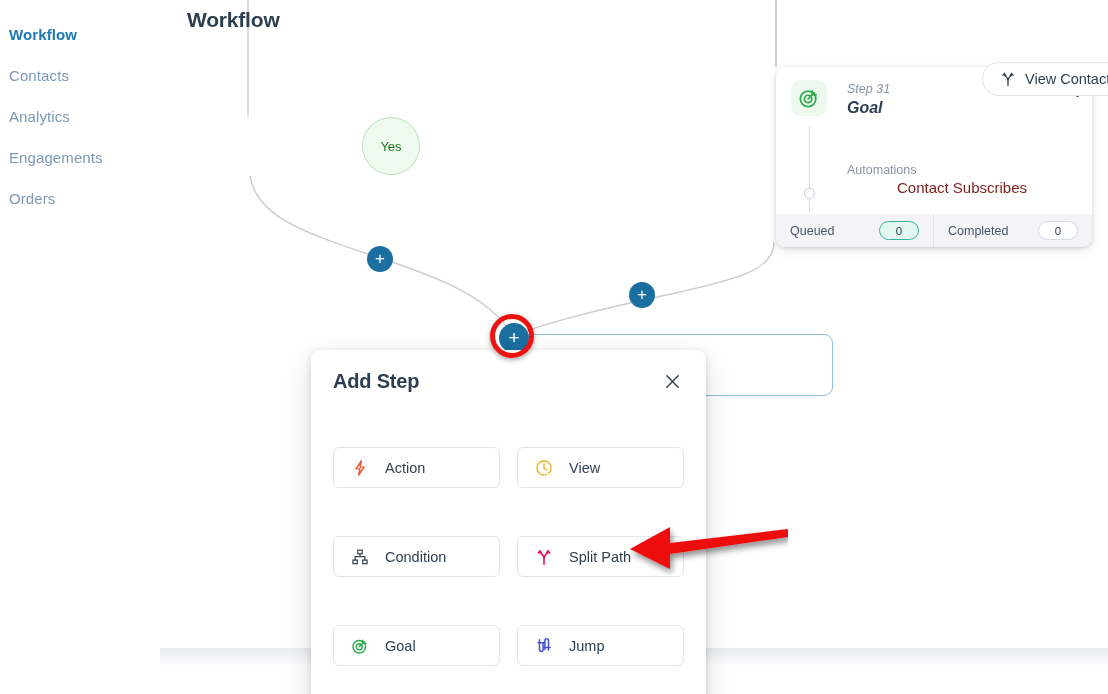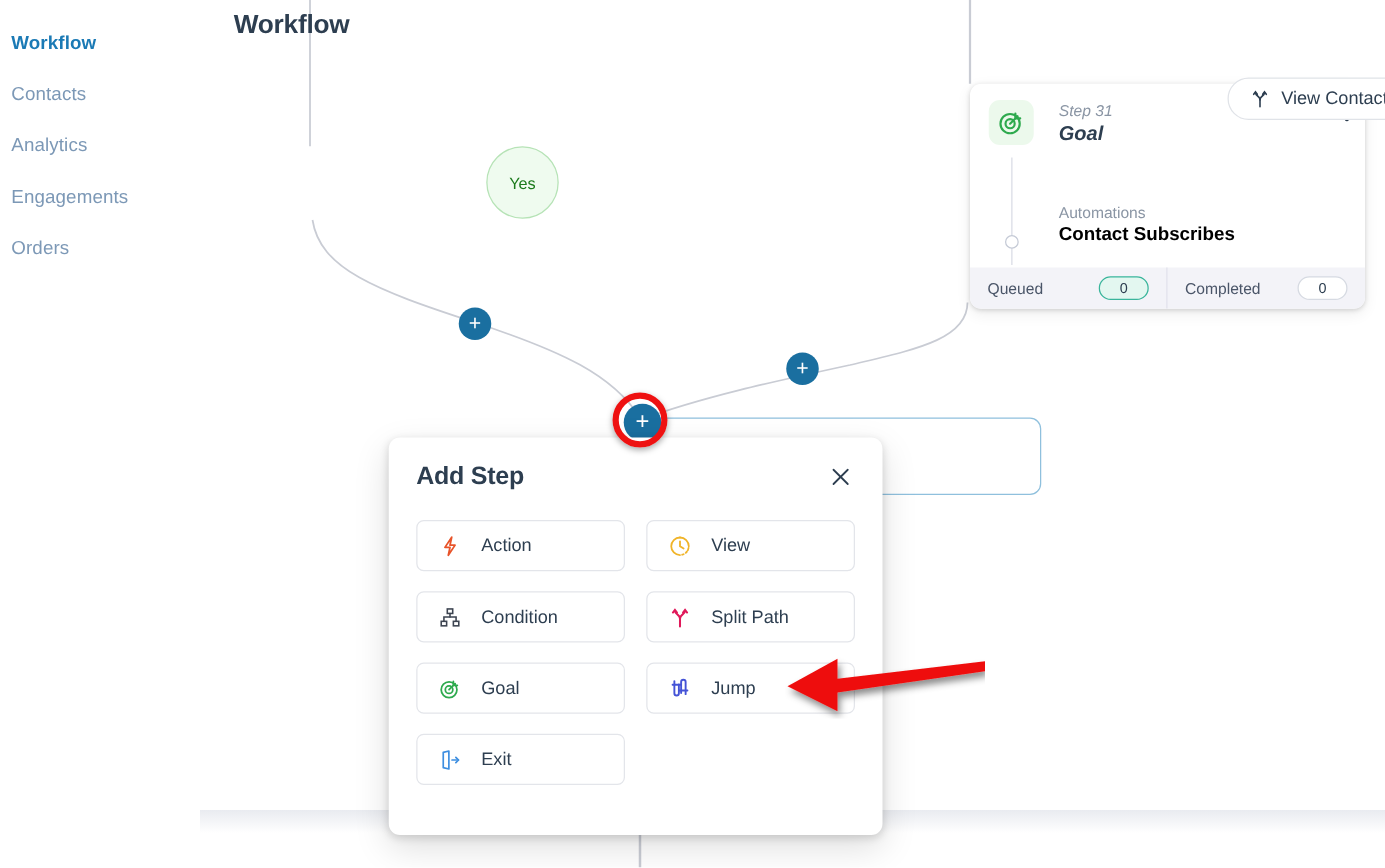--- a/index.html
+++ b/index.html
@@ -59,21 +59,21 @@
     left: 27px; top: 8px;
     font-size: 21px;
     font-weight: bold;
     color: #2d3e50;
     letter-spacing: -0.2px;
   }
 
   
   .yes-node {
     position: absolute;
-    left: 229px; top: 117px;
+    left: 202px; top: 117px;
     width: 58px; height: 58px;
     border-radius: 50%;
     background: #effbef;
     border: 1px solid #b6e3b6;
     display: flex;
     align-items: center;
     justify-content: center;
     font-size: 13px;
     color: #1b7a1b;
     box-sizing: border-box;
@@ -140,21 +140,21 @@
   .icon-btn { cursor: pointer; display: flex; align-items: center; }
   .dot3 { display: flex; flex-direction: column; gap: 3px; align-items: center; }
   .dot3 i { width: 3px; height: 3px; border-radius: 50%; background: #2d3e50; display: block; }
 
   .card-detail {
     position: relative;
     margin: 10px 0 14px 0;
     padding-left: 56px;
   }
   .detail-label { font-size: 12.5px; color: #8a95a4; line-height: 16px; margin-top: 44px; }
-  .detail-value { font-size: 15px; font-weight: bold; color: #000000; line-height: 20px; }
+  .detail-value { font-size: 15px; font-weight: normal; color: #7f1d1d; line-height: 20px; text-align: center; }
   .branch-line {
     position: absolute;
     left: 18px; top: -36px;
     width: 1px; height: 86px;
     background: #d9dce5;
   }
   .branch-dot {
     position: absolute;
     left: 13px; top: 26px;
     width: 11px; height: 11px;
@@ -262,20 +262,21 @@
     border-radius: 6px;
     background: #ffffff;
     display: flex;
     align-items: center;
     padding-left: 16px;
     gap: 15px;
     font-size: 14.5px;
     color: #2d3e50;
     cursor: pointer;
     box-sizing: border-box;
+    margin-top: 32px;
   }
   .opt-ico { width: 20px; height: 20px; display: flex; align-items: center; justify-content: center; flex: 0 0 auto; }
 
   
   .red-arrow {
     position: absolute;
     left: 628px; top: 521px;
     width: 160px; height: 54px;
     z-index: 26;
     pointer-events: none;

